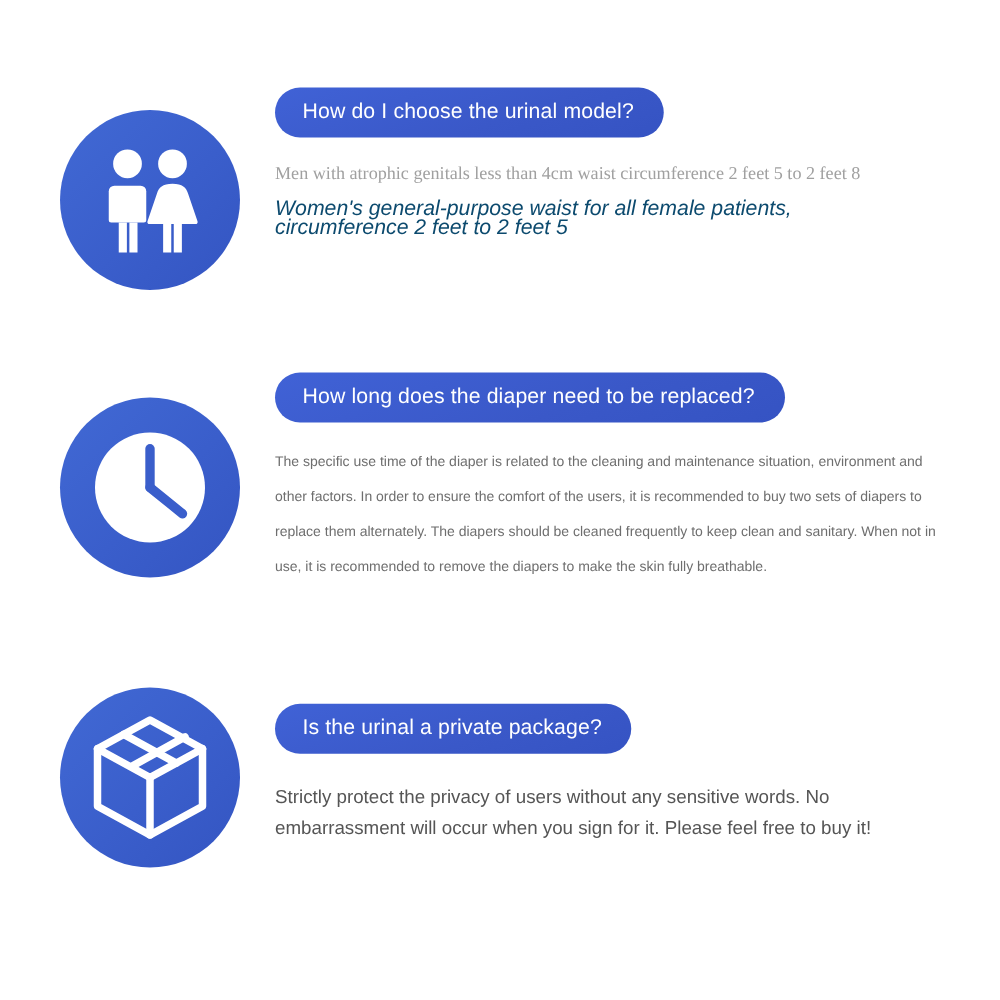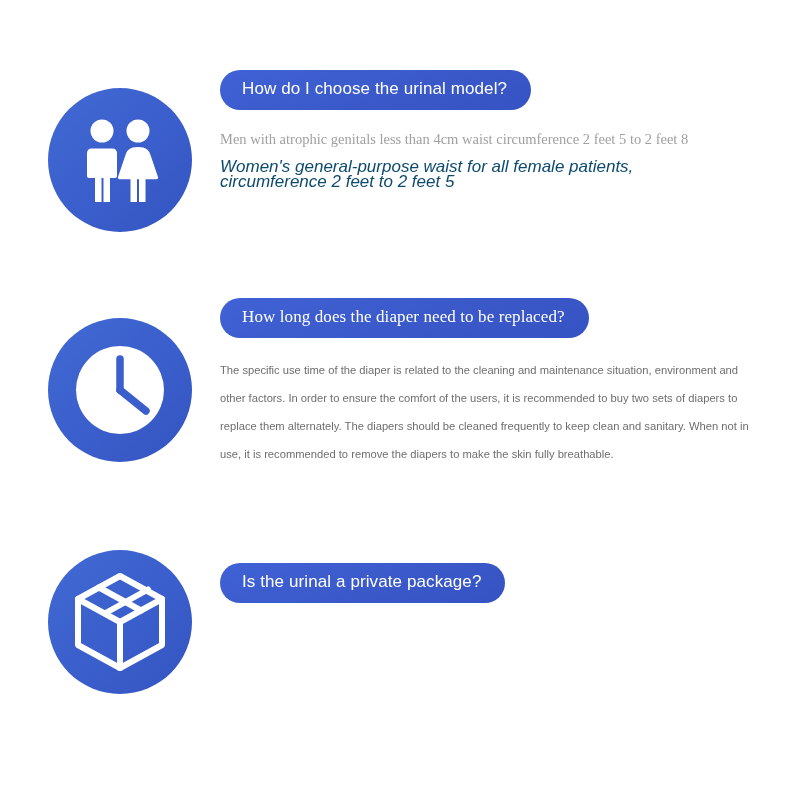--- a/index.html
+++ b/index.html
@@ -100,21 +100,21 @@
   #sec1 .icon-circle { left: 48px; top: 18px; }
   #sec1 .content-col { top: 0; }
   #sec1 .pill { margin-bottom: 20px; }
   #sec1 .line-strong { margin-bottom: 14px; }
   #sec1 .line-muted { margin-bottom: 10px; }
 
   
   #sec2 { top: 298px; }
   #sec2 .icon-circle { left: 48px; top: 20px; }
   #sec2 .content-col { top: 0; }
-  #sec2 .pill { margin-bottom: 18px; font-family: Liberation Serif, serif; }
+  #sec2 .pill { margin-bottom: 18px; }
 
   
   #sec3 { top: 525px; }
   #sec3 .icon-circle { left: 48px; top: 25px; }
   #sec3 .content-col { top: 38px; }
   #sec3 .pill { margin-bottom: 22px; }
 </style>
 </head>
 <body>
 
@@ -169,16 +169,17 @@
           <path d="M8 29 L50 52 L92 29"></path>
           <path d="M50 52 V98"></path>
           <path d="M29 17.5 L71 40.5"></path>
           <path d="M36.5 42.5 L78 19.5"></path>
         </g>
       </svg>
     </div>
 
     <div class="content-col">
       <div class="pill">Is the urinal a private package?</div>
+      <div class="para-regular">Strictly protect the privacy of users without any sensitive words. No embarrassment will occur when you sign for it. Please feel free to buy it!</div>
     </div>
   </div>
 
 </div>
 
 </body></html>

